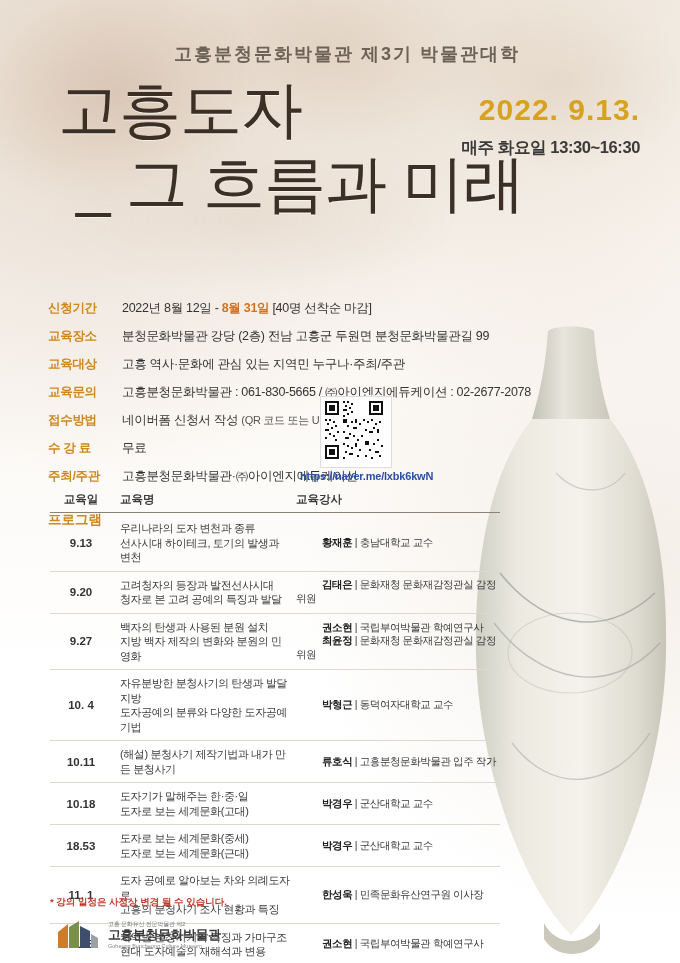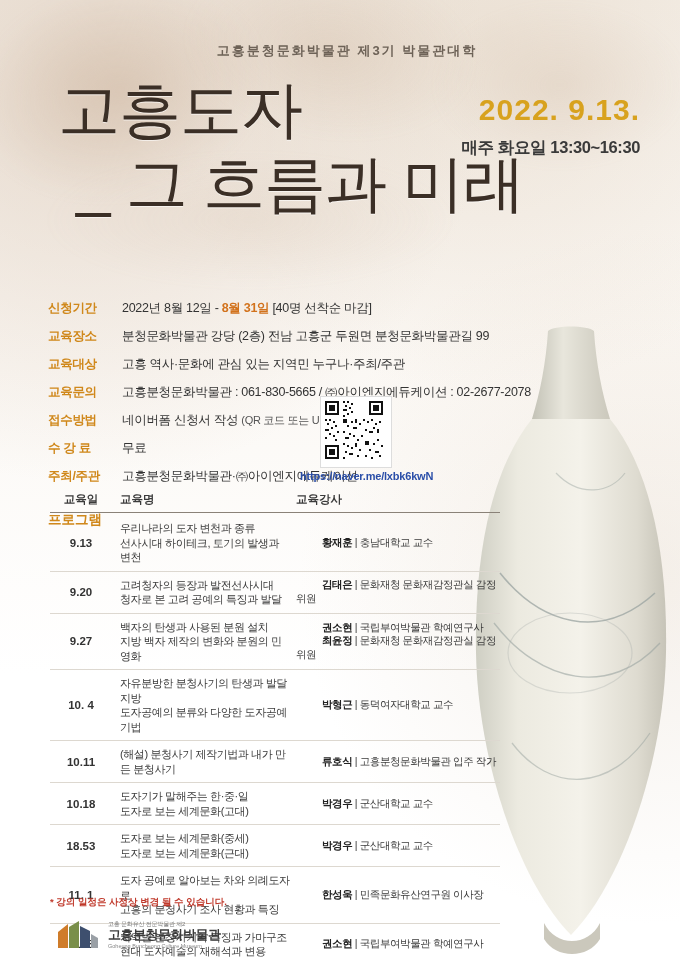--- a/index.html
+++ b/index.html
@@ -28,21 +28,21 @@
   }
   .s1{left:-30px;top:-20px;width:300px;height:220px;transform:rotate(-12deg);}
   .s2{left:180px;top:-40px;width:300px;height:180px;transform:rotate(8deg);opacity:.6;}
   .s3{left:430px;top:0px;width:260px;height:170px;opacity:.5;}
   .s4{left:40px;top:150px;width:420px;height:140px;opacity:.35;}
 
   
   .toptitle{
     position:absolute;left:14px;right:0;top:42px;
     text-align:center;
-    font-size:13px;letter-spacing:2px;
+    font-size:18px;letter-spacing:2px;
     color:#6d6257;font-weight:bold;
   }
 
   
   .maintitle{
     position:absolute;left:58px;top:78px;width:420px;
     font-size:62px;line-height:1.03;
     font-weight:normal;color:#3b2f26;
     letter-spacing:-1px;
     text-shadow:0 1px 0 rgba(255,255,255,.6);

